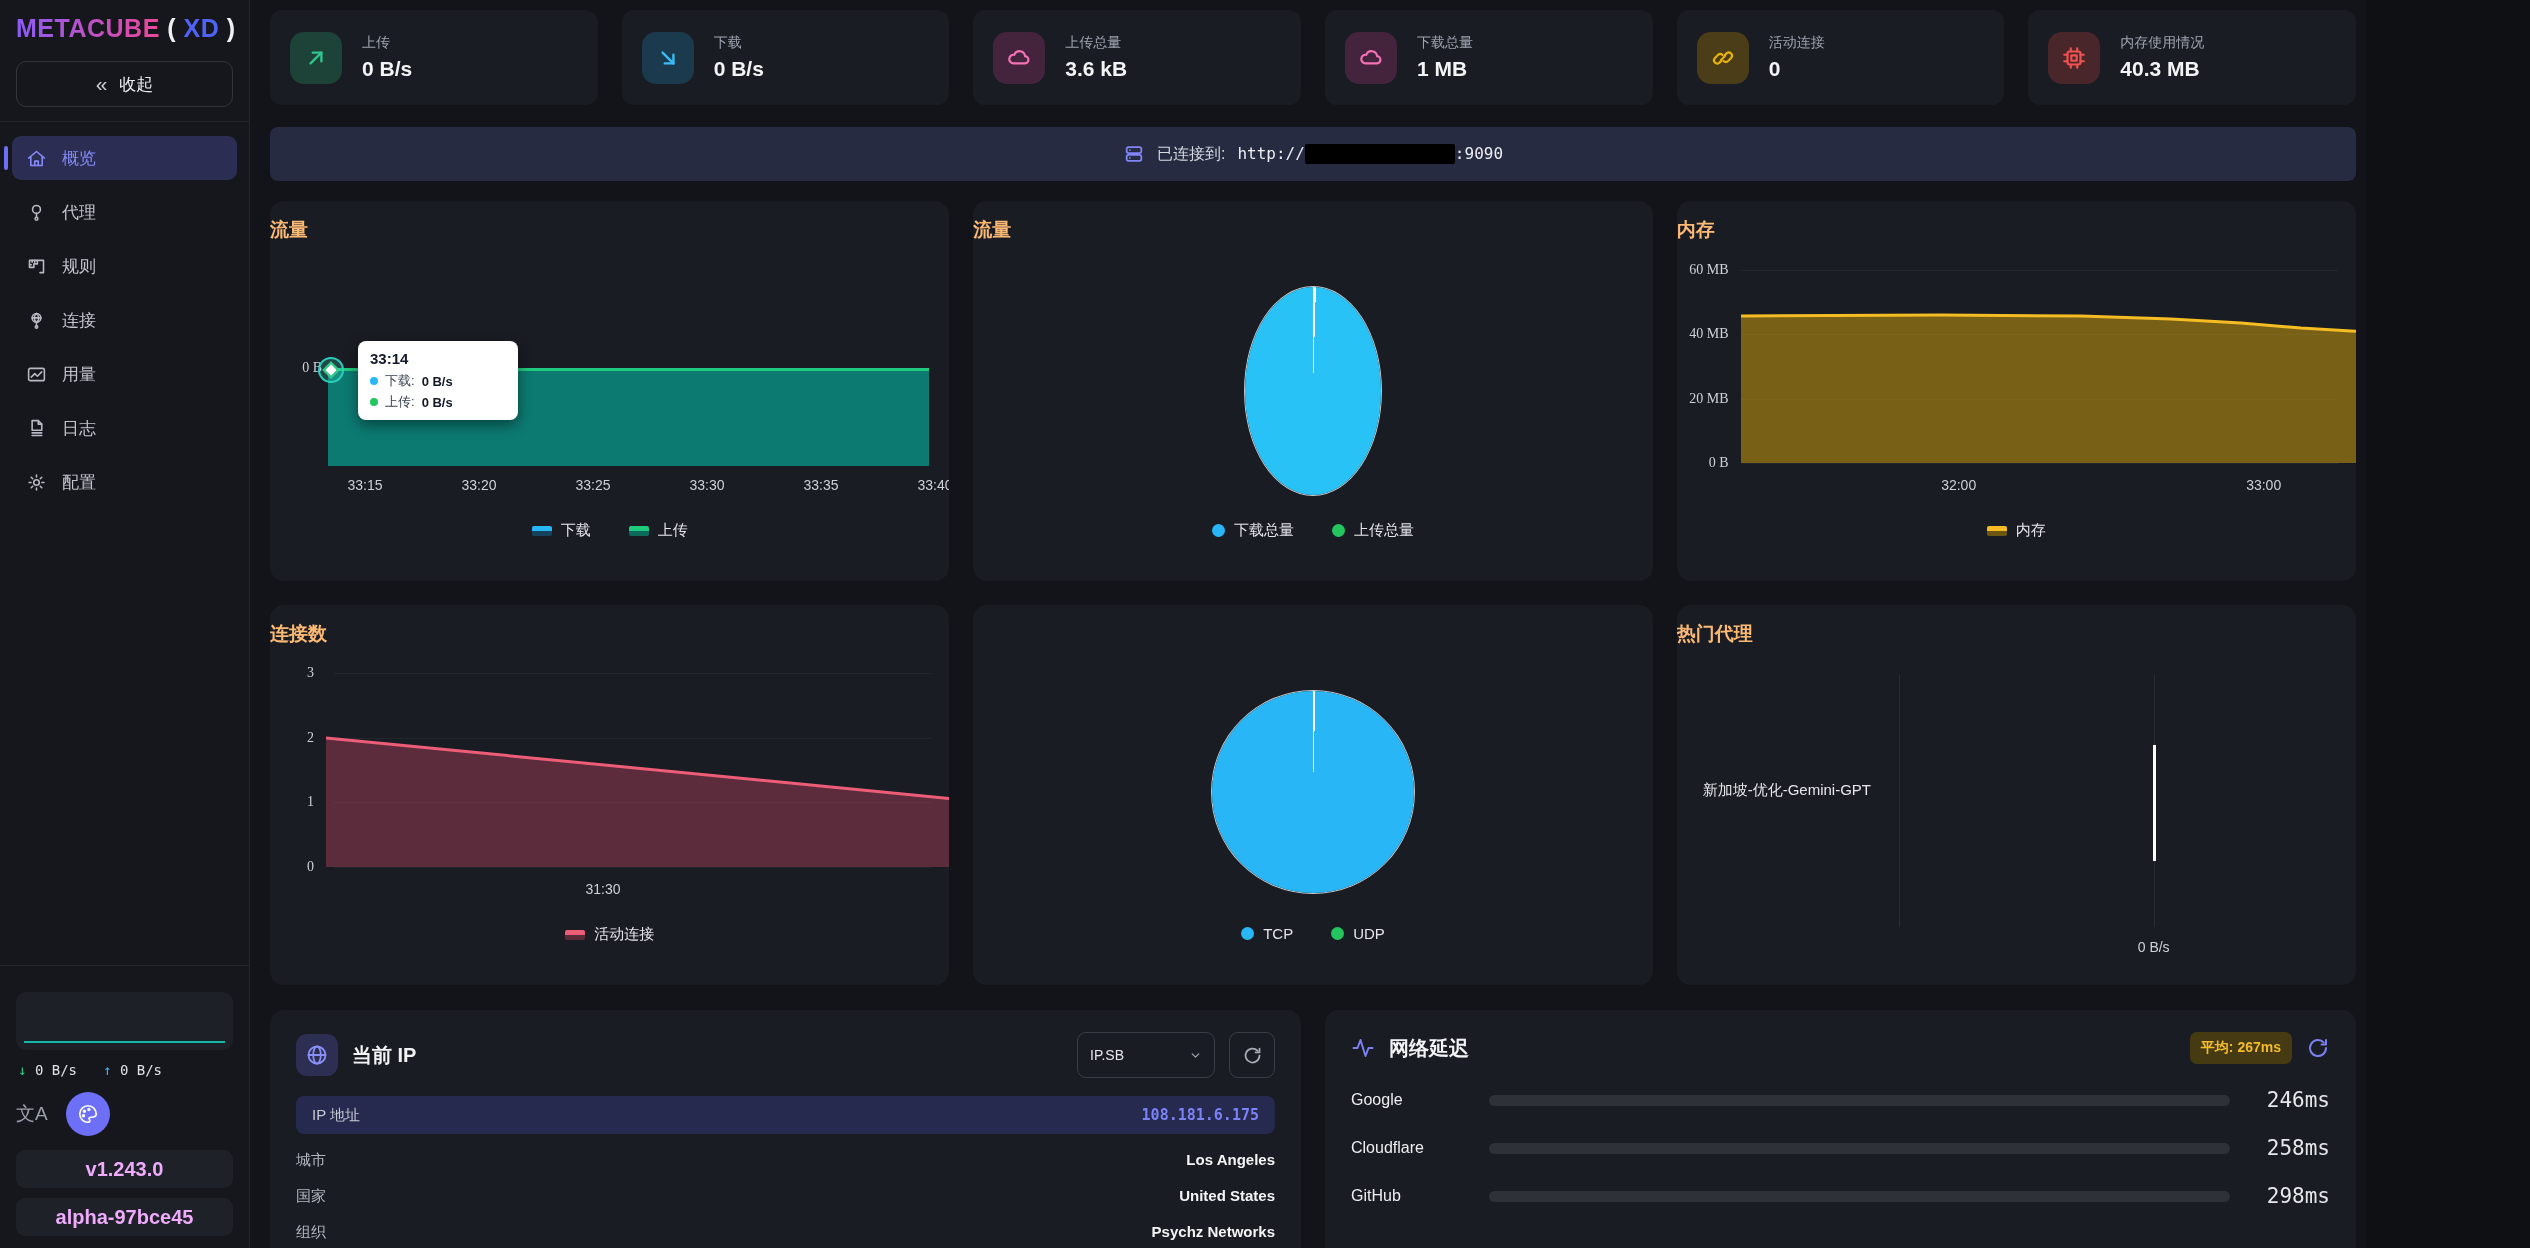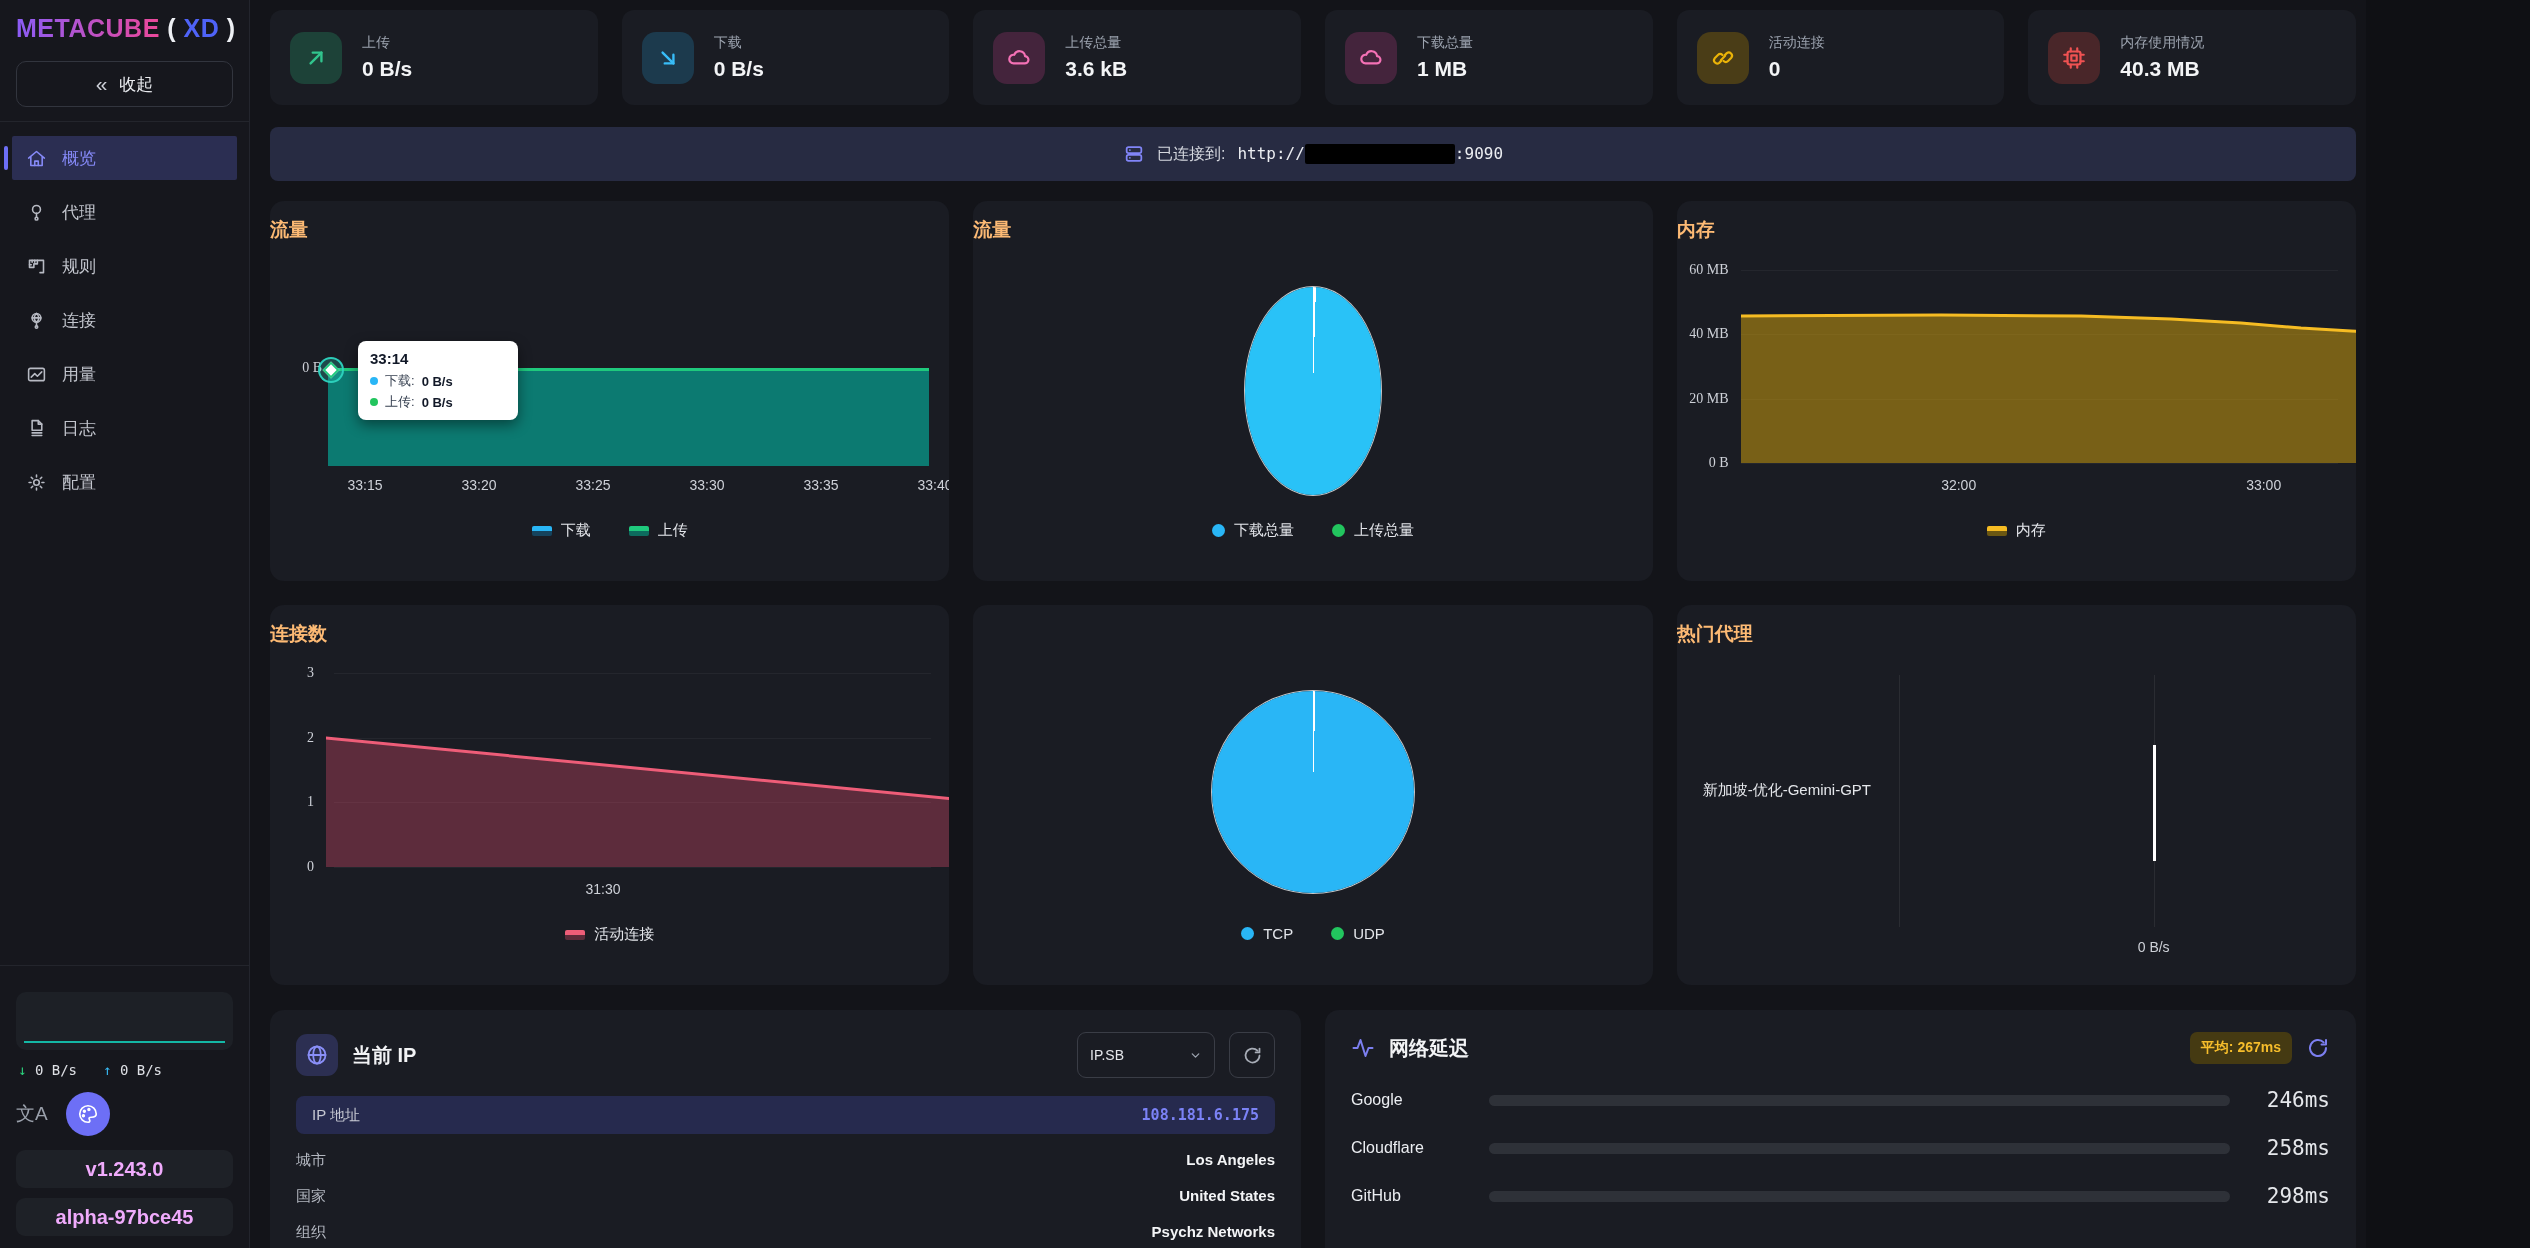--- a/index.html
+++ b/index.html
@@ -8,21 +8,21 @@
 
   
   .sidebar{width:250px;min-width:250px;background:#16171d;border-right:1px solid #23252d;display:flex;flex-direction:column;padding:10px 0 12px;box-sizing:border-box;}
   .logo{padding:4px 16px 10px;font-size:25px;font-weight:bold;letter-spacing:.5px;white-space:nowrap;}
   .logo .grad{background:linear-gradient(90deg,#8b5cf6,#ec4899);-webkit-background-clip:text;background-clip:text;color:transparent;}
   .logo .paren{color:#eef0f4;} .logo .xd{color:#4f63f7;}
   .collapse-btn{margin:8px 16px 14px;height:44px;border:1px solid #32353e;border-radius:10px;display:flex;align-items:center;justify-content:center;gap:12px;color:#e8eaee;font-size:17px;cursor:pointer;background:transparent;}
   .collapse-btn .chev{font-size:21px;color:#cfd2da;}
   .sb-divider{height:1px;background:#23252c;margin:0 0 14px;}
   .menu{padding:0 12px;display:flex;flex-direction:column;gap:10px;}
-  .menu-item{position:relative;height:44px;border-radius:2px;display:flex;align-items:center;gap:15px;padding:0 14px;color:#c2c5cd;font-size:17px;cursor:pointer;}
+  .menu-item{position:relative;height:44px;border-radius:9px;display:flex;align-items:center;gap:15px;padding:0 14px;color:#c2c5cd;font-size:17px;cursor:pointer;}
   .menu-item svg{width:21px;height:21px;stroke:#b7bac3;}
   .menu-item.active{background:#2b2e52;color:#868af8;}
   .menu-item.active svg{stroke:#868af8;}
   .menu-item.active::before{content:"";position:absolute;left:-8px;top:10px;width:4px;height:24px;border-radius:3px;background:#6d6ff6;}
   .sb-spacer{flex:1;}
   .spark-panel{margin:12px 16px 0;height:58px;background:#1d2026;border-radius:10px;position:relative;overflow:hidden;}
   .spark-line{position:absolute;left:8px;right:8px;bottom:7px;height:2px;background:#14b8a6;}
   .speeds{display:flex;gap:26px;padding:12px 18px 4px;font-size:14px;color:#dfe1e6;}
   .speeds .dn{color:#2bd47d;} .speeds .up{color:#38bdf8;}
   .tools{display:flex;align-items:center;gap:18px;padding:10px 16px 4px;}

